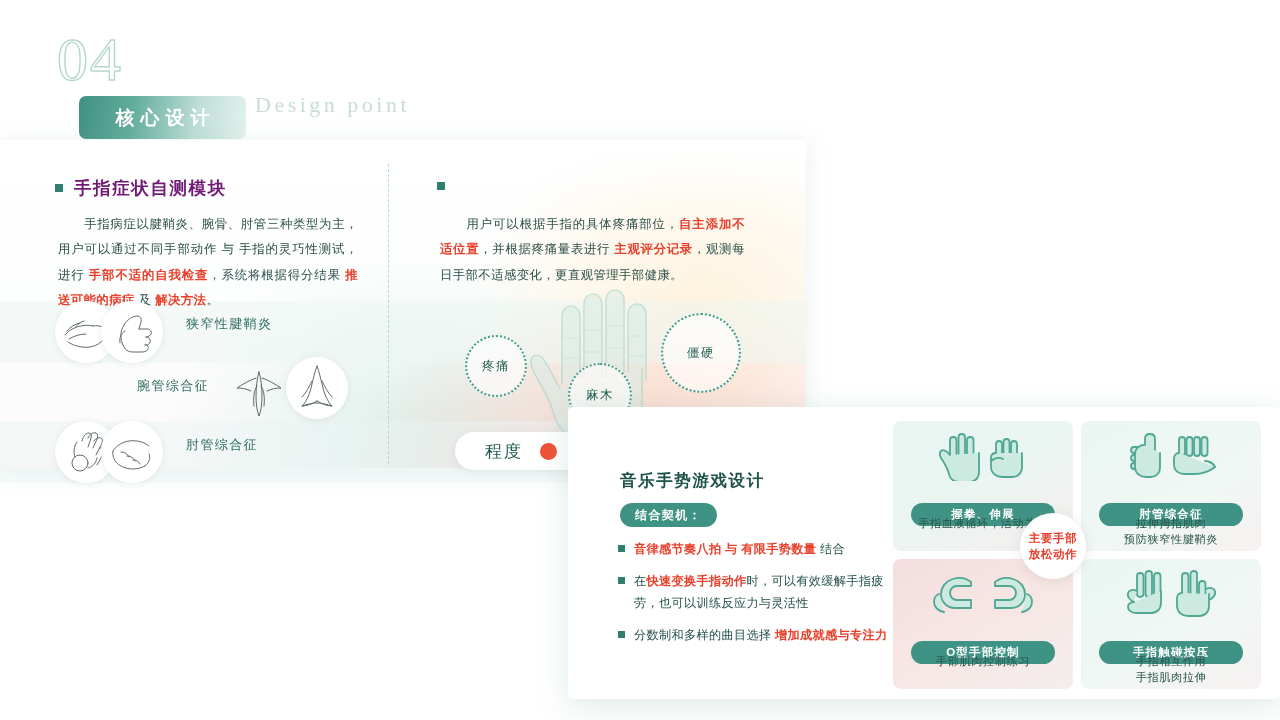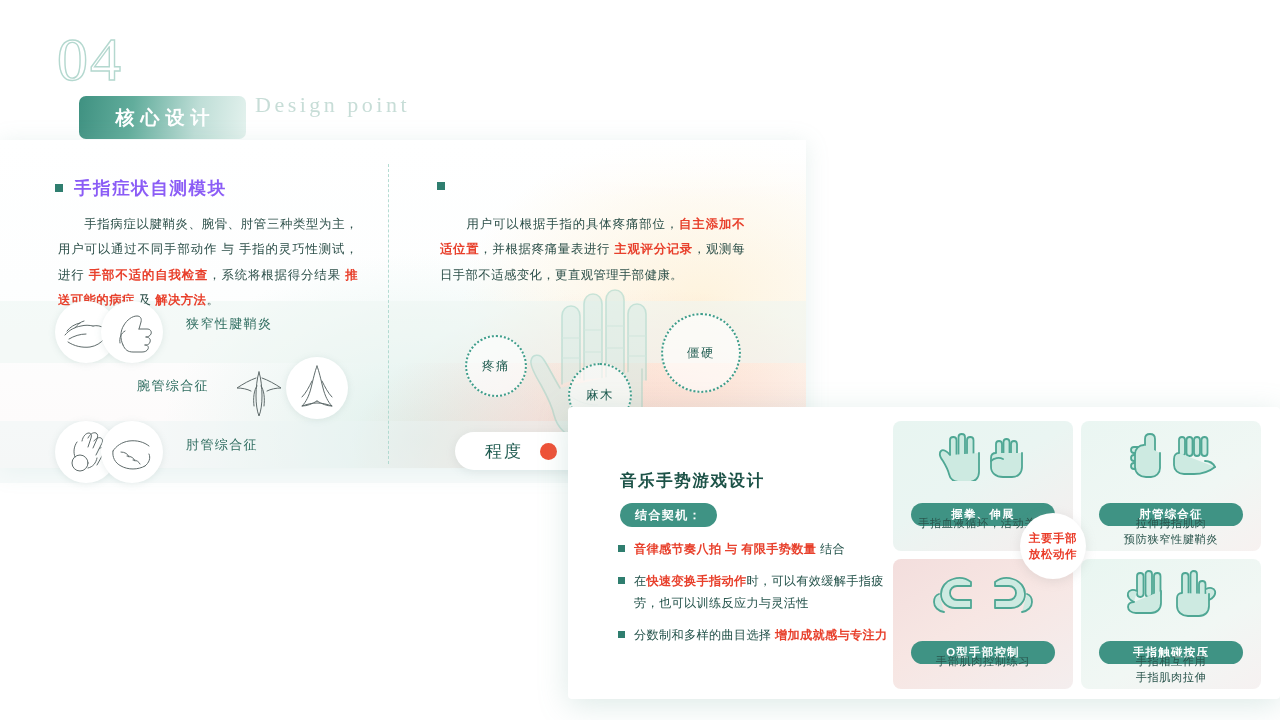--- a/index.html
+++ b/index.html
@@ -51,21 +51,21 @@
   .panel-glow{
     position:absolute;left:0;top:0;width:100%;height:100%;
     pointer-events:none;
     background:linear-gradient(180deg,rgba(255,255,255,.85) 0%,rgba(255,255,255,0) 18%);
   }
   .divider{
     position:absolute;left:388px;top:164px;width:0;height:300px;
     border-left:1.5px dashed #a8d6cb;opacity:.85;
   }
 
-  .sec-title{position:absolute;font-size:17.5px;font-weight:700;color:#8b5cf6;letter-spacing:1.6px;}
+  .sec-title{position:absolute;font-size:17.5px;font-weight:700;color:#701a75;letter-spacing:1.6px;}
   .sec-title .sq{display:inline-block;width:8px;height:8px;background:#2f7e6f;margin-right:11px;vertical-align:2px;}
   .body-txt{
     position:absolute;font-size:12.4px;line-height:2.05;color:#2c4f49;
     letter-spacing:.4px;text-align:justify;
   }
   .body-txt .ind{display:inline-block;width:26px;}
   .red{color:#e8402c;font-weight:700;}
   .sym-band{position:absolute;left:0;width:806px;height:62px;background:rgba(236,245,243,.55);}
   .circ{
     position:absolute;width:62px;height:62px;border-radius:50%;

